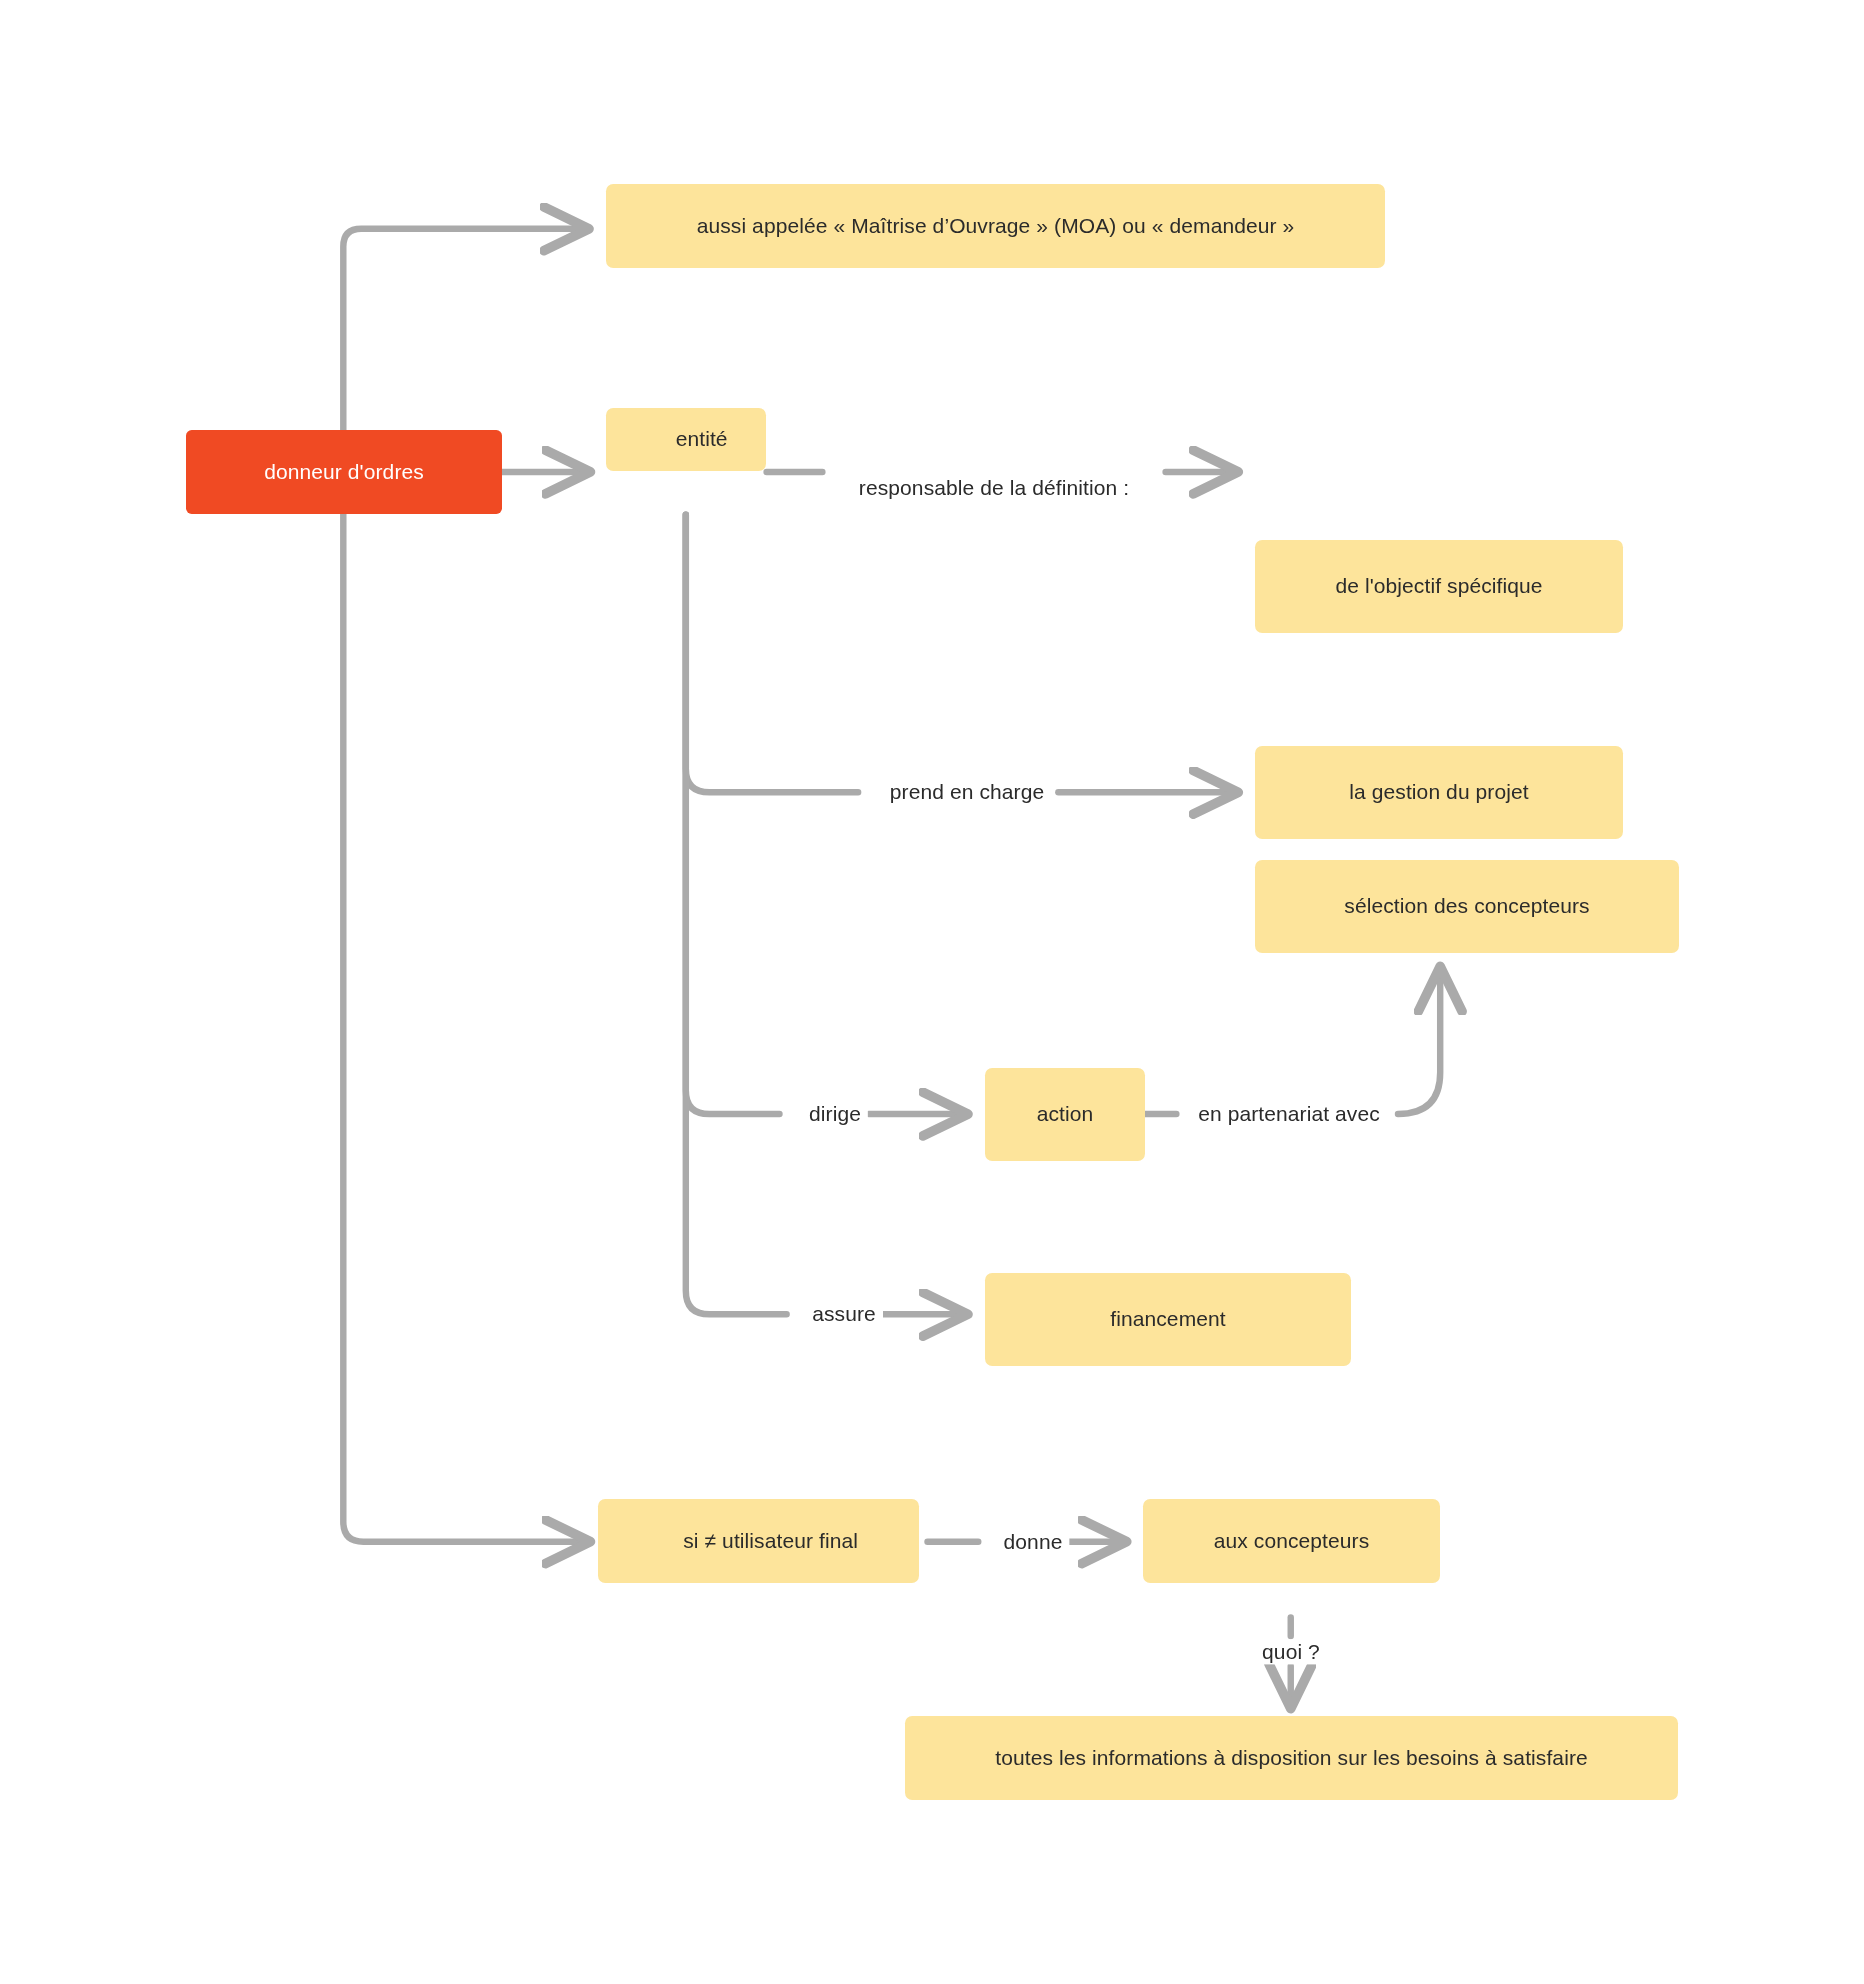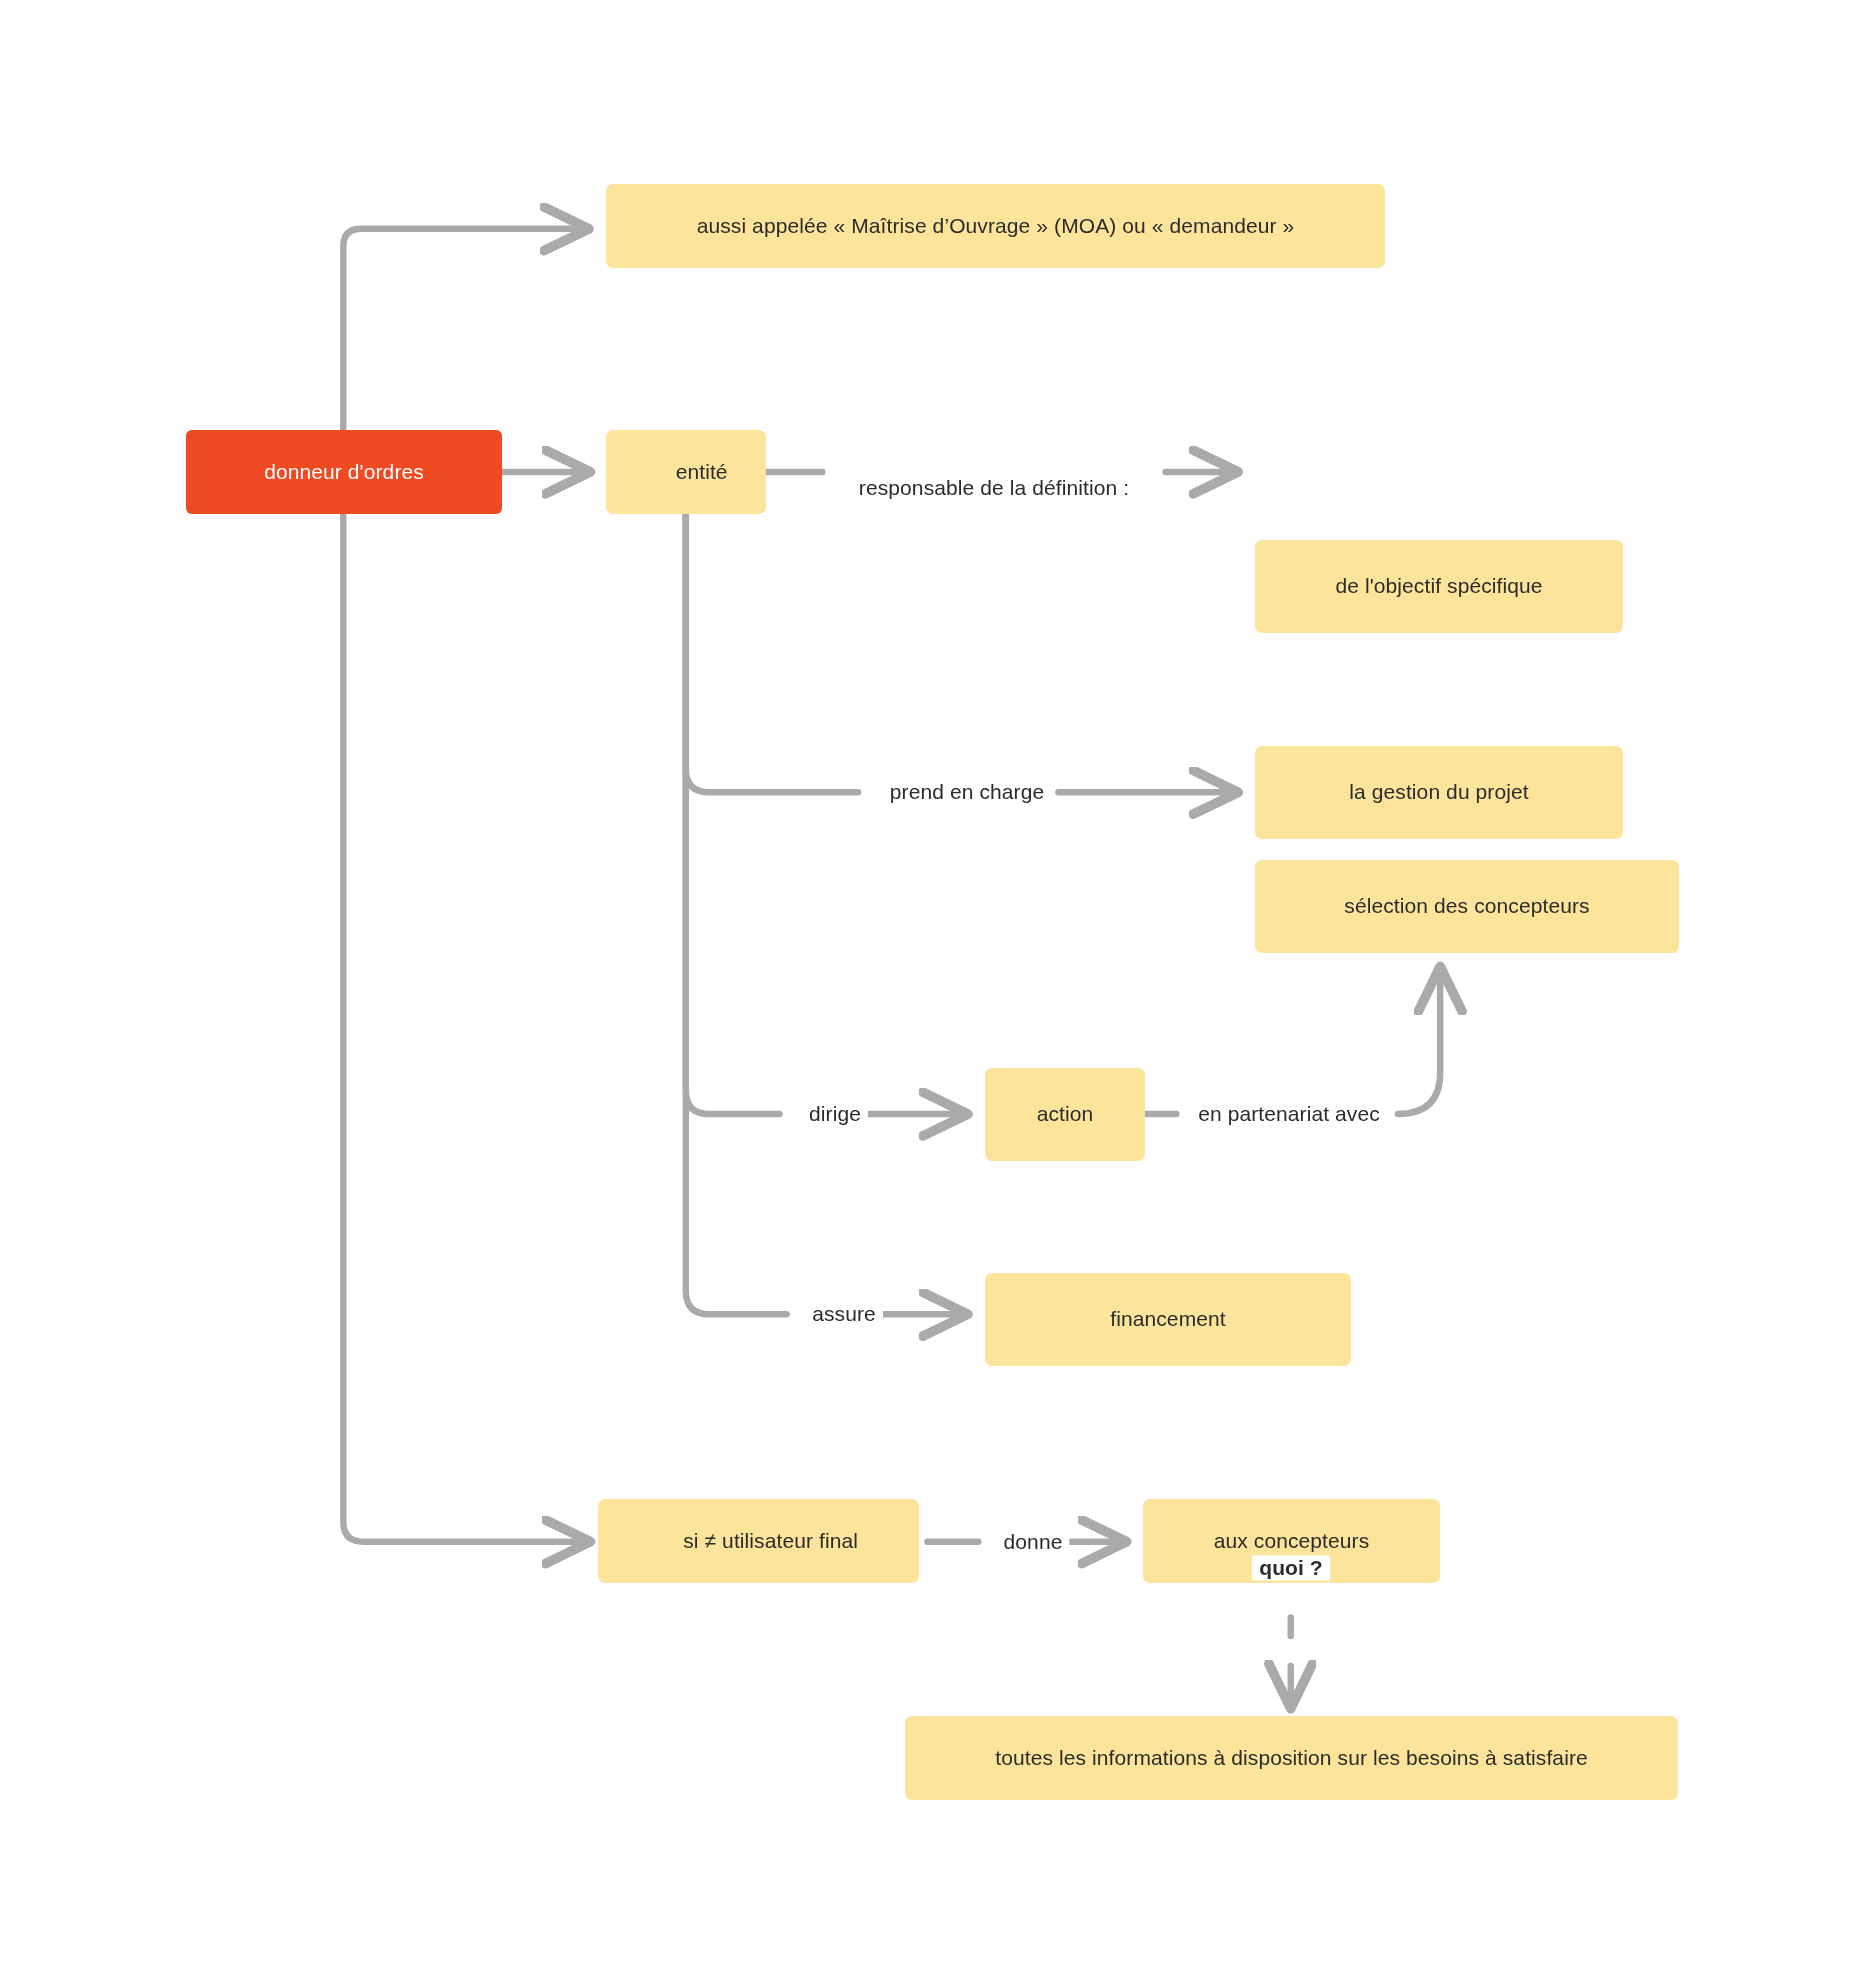--- a/index.html
+++ b/index.html
@@ -100,21 +100,21 @@
   </svg>
 
   <div class="node root" style="left:186px; top:430px; width:316px; height:84px;">
     <span>donneur d'ordres</span>
   </div>
 
   <div class="node" style="left:606px; top:184px; width:779px; height:84px;">
     <span>aussi appelée « Maîtrise d’Ouvrage » (MOA) ou « demandeur »</span>
   </div>
 
-  <div class="node" style="left:606px; top:430px; width:160px; height:84px;padding-left:47px;">
+  <div class="node" style="left:606px; top:408px; width:160px; height:63px;padding-left:47px;">
     <span>entité</span>
   </div>
 
 
   <div class="node" style="left:1255px; top:540px; width:368px; height:93px;">
     <span>de l'objectif spécifique</span>
   </div>
 
   <div class="node" style="left:1255px; top:746px; width:368px; height:93px;">
     <span>la gestion du projet</span>
@@ -161,18 +161,18 @@
   </div>
 
   <div class="edge-label" style="left:844px; top:1314px;">
     <span>assure</span>
   </div>
 
   <div class="edge-label" style="left:1033px; top:1542px;">
     <span>donne</span>
   </div>
 
-  <div class="edge-label" style="left:1291px; top:1568px;font-weight:bold;">
+  <div class="edge-label" style="left:1291px; top:1652px;">
     <span>quoi ?</span>
   </div>
 
 </div>
 
 
 </body></html>

